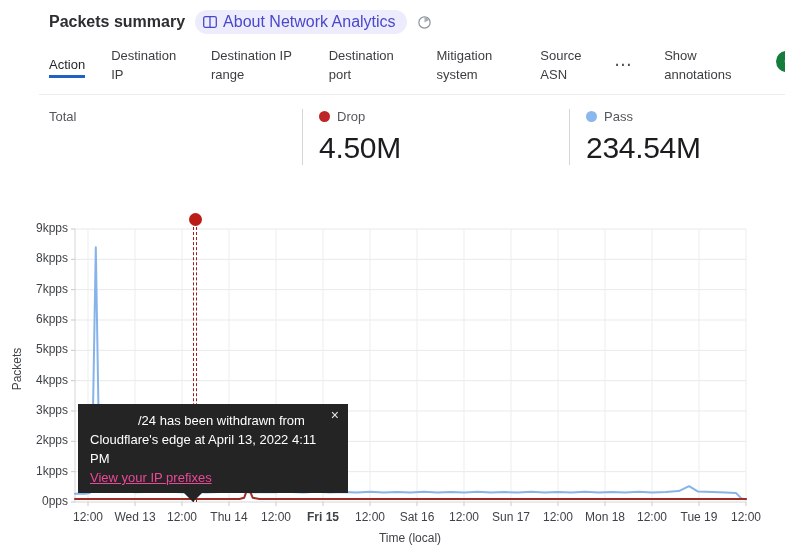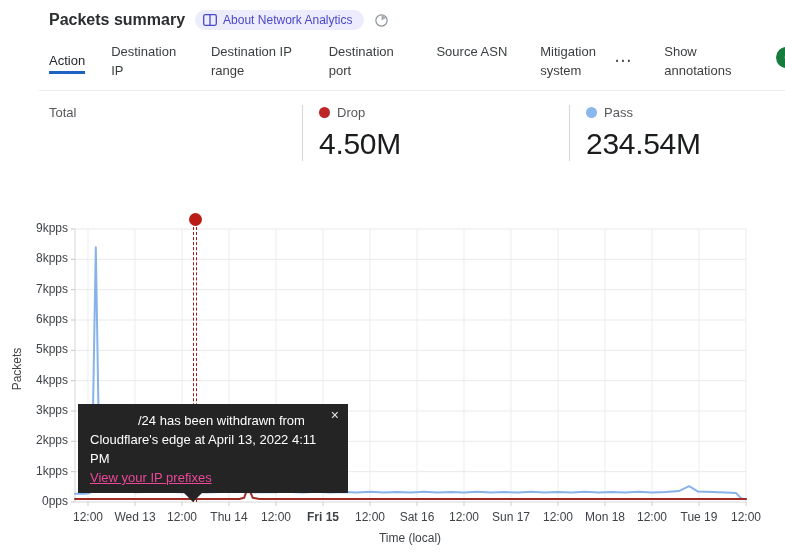--- a/index.html
+++ b/index.html
@@ -2,21 +2,21 @@
 <html><head>
 <meta charset="utf-8">
 <style>
   html,body{margin:0;padding:0;background:#fff;}
   .page{position:relative;width:785px;height:555px;background:#fff;overflow:hidden;
         font-family:"Liberation Sans","DejaVu Sans",sans-serif;color:#2f3133;padding-left:39px;}
   
   .header{display:flex;align-items:center;gap:10px;padding:10px 12px 0 10px;}
   .title{font-size:16px;font-weight:700;color:#2c2e30;}
   .badge{display:flex;align-items:center;gap:6px;background:#edecfc;color:#4a48c9;
-         font-size:12px;padding:3px 11px 3px 8px;border-radius:12px;cursor:pointer;}
+         font-size:16px;padding:3px 11px 3px 8px;border-radius:12px;cursor:pointer;}
   .hicon{display:flex;align-items:center;}
   .popout{margin-left:auto;cursor:pointer;display:flex;}
   
   .tabs{display:flex;align-items:flex-start;gap:26px;padding:12px 10px 10px 10px;
         border-bottom:1px solid #ececec;font-size:13px;color:#3b3e40;}
   .tab{line-height:19px;cursor:pointer;}
   .tab:nth-child(1){margin-top:9px;}
   .tab:nth-child(2){width:74px;}
   .tab:nth-child(3){width:92px;}
   .tab:nth-child(4){width:82px;}
@@ -88,22 +88,22 @@
       </span>
     </span>
   </div>
 
   <div class="tabs">
 
     <div class="tab selected"><span>Action</span></div>
       <div class="tab"><span>Destination IP</span></div>
       <div class="tab"><span>Destination IP range</span></div>
       <div class="tab"><span>Destination port</span></div>
+      <div class="tab"><span>Mitigation system</span></div>
       <div class="tab"><span>Source ASN</span></div>
-      <div class="tab"><span>Mitigation system</span></div>
       <span class="more-dots">⋯</span>
     <span class="show-ann">Show annotations</span>
     <span class="toggle" style="background: rgb(21, 124, 61);">
       <span class="check">✓</span>
       <span class="knob"></span>
     </span>
   </div>
 
   <div class="stats">
     <div class="stat c1">

